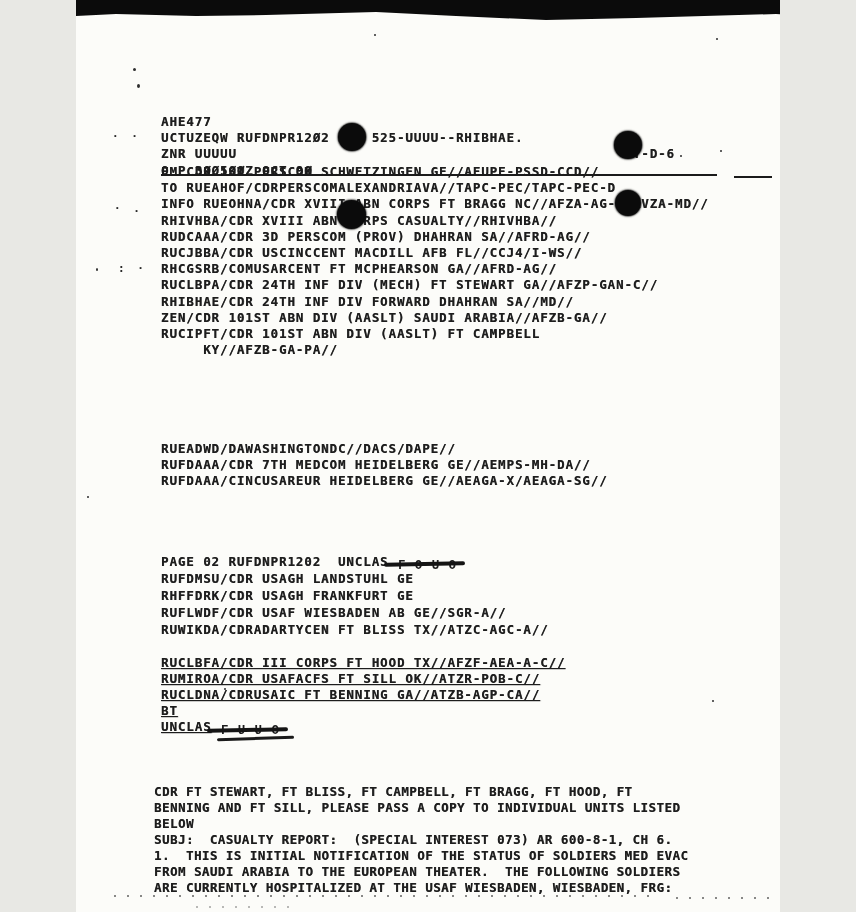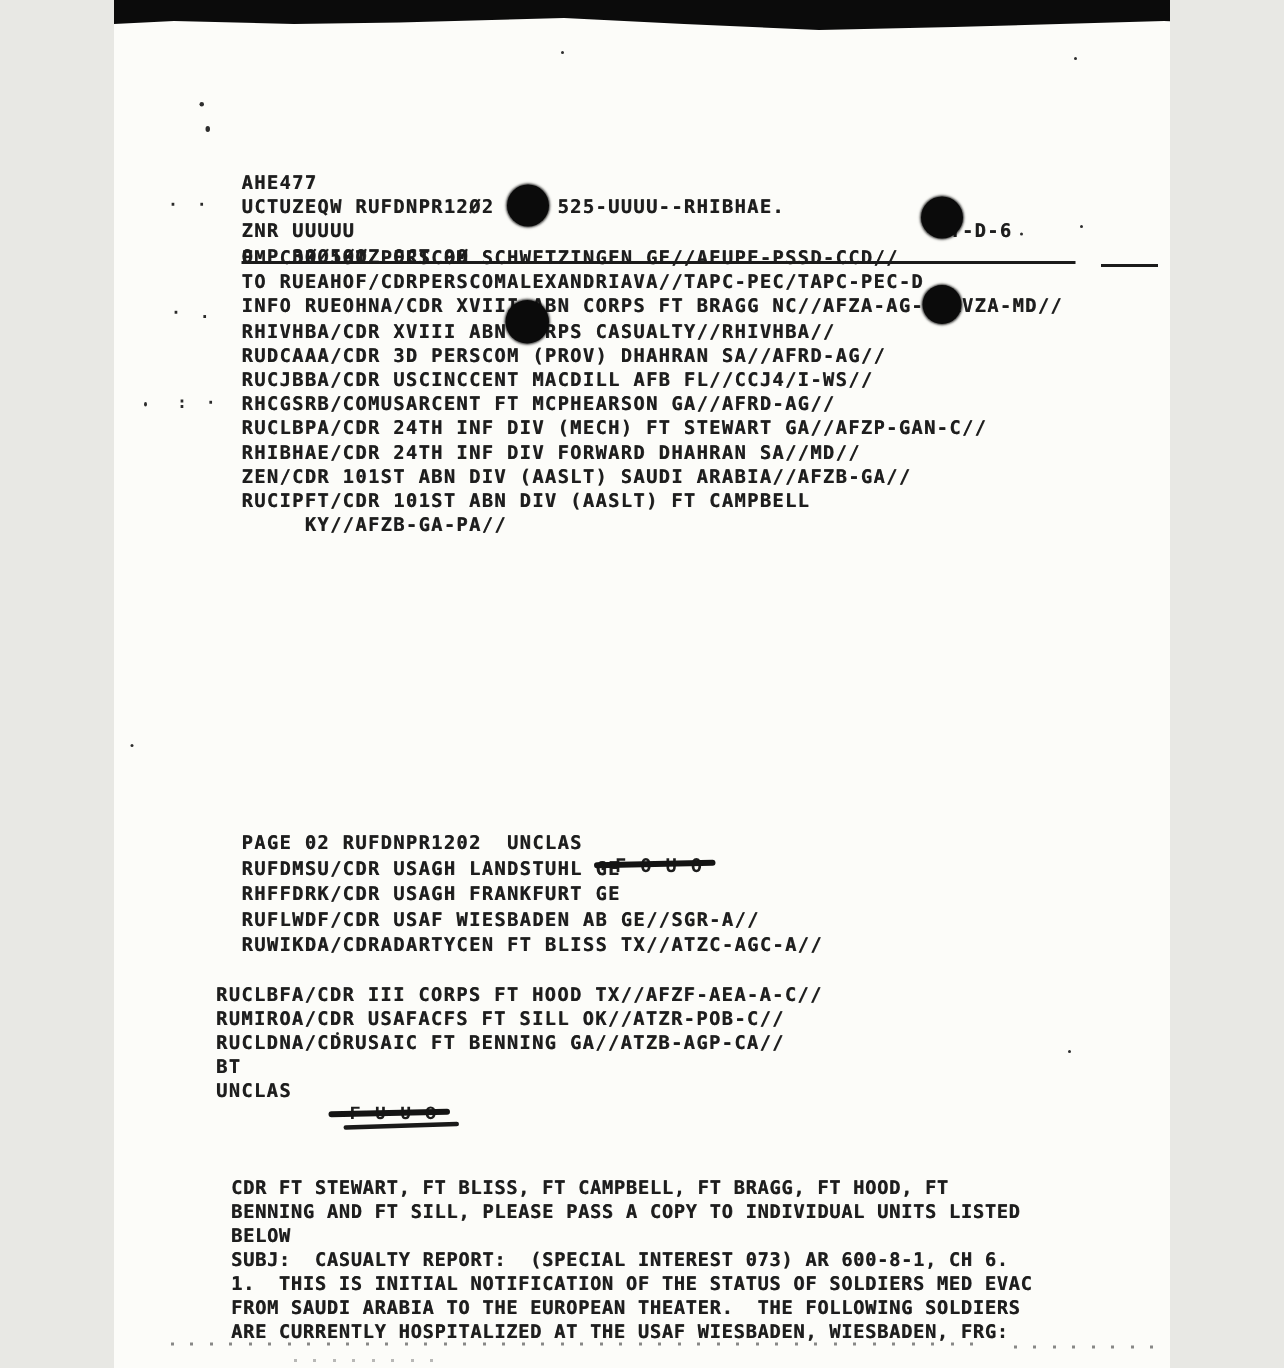--- a/index.html
+++ b/index.html
@@ -12,24 +12,24 @@
     position:absolute;margin:0;white-space:pre;
     font:bold 12.5px/16.2px "DejaVu Sans Mono",monospace;
     letter-spacing:0.9px;color:var(--ink,#1d1d1d);
     text-shadow:0.3px 0.3px 0.4px rgba(25,25,25,0.75);
     filter:blur(0.25px);
   }
   .g1{left:85px;top:114px;}
   .g2{left:85px;top:164px;}
   .g3{left:85px;top:441px;line-height:15.9px;}
   .g4{left:85px;top:553px;line-height:17px;}
-  .g5{left:68px;top:655px;line-height:16.1px;}
+  .g5{left:85px;top:655px;line-height:16.1px;text-decoration:underline;}
   .g6{left:78px;top:784px;line-height:16px;letter-spacing:0.45px;}
   .struck{
-    position:absolute;margin:16px;white-space:pre;
+    position:absolute;margin:4px;white-space:pre;
     font:bold 12.5px/16px "DejaVu Sans Mono",monospace;
     letter-spacing:0.9px;color:var(--ink,#1d1d1d);
     filter:blur(0.2px);
   }
   .struck::after{
     content:"";position:absolute;left:-14px;right:-8px;top:5px;height:3.6px;
     background:#141414;transform:rotate(-1.2deg);border-radius:2px;
   }
   .struck.s2::before{
     content:"";position:absolute;left:-4px;right:-14px;bottom:-1px;height:2.6px;
@@ -70,20 +70,23 @@
 INFO RUEOHNA/CDR XVIII ABN CORPS FT BRAGG NC//AFZA-AG-A RVZA-MD//
 RHIVHBA/CDR XVIII ABN CORPS CASUALTY//RHIVHBA//
 RUDCAAA/CDR 3D PERSCOM (PROV) DHAHRAN SA//AFRD-AG//
 RUCJBBA/CDR USCINCCENT MACDILL AFB FL//CCJ4/I-WS//
 RHCGSRB/COMUSARCENT FT MCPHEARSON GA//AFRD-AG//
 RUCLBPA/CDR 24TH INF DIV (MECH) FT STEWART GA//AFZP-GAN-C//
 RHIBHAE/CDR 24TH INF DIV FORWARD DHAHRAN SA//MD//
 ZEN/CDR 101ST ABN DIV (AASLT) SAUDI ARABIA//AFZB-GA//
 RUCIPFT/CDR 101ST ABN DIV (AASLT) FT CAMPBELL
      KY//AFZB-GA-PA//</pre>
+  <pre class="tgroup g3">RUEADWD/DAWASHINGTONDC//DACS/DAPE//
+RUFDAAA/CDR 7TH MEDCOM HEIDELBERG GE//AEMPS-MH-DA//
+RUFDAAA/CINCUSAREUR HEIDELBERG GE//AEAGA-X/AEAGA-SG//</pre>
   <pre class="tgroup g4">PAGE 02 RUFDNPR1202  UNCLAS
 RUFDMSU/CDR USAGH LANDSTUHL GE
 RHFFDRK/CDR USAGH FRANKFURT GE
 RUFLWDF/CDR USAF WIESBADEN AB GE//SGR-A//
 RUWIKDA/CDRADARTYCEN FT BLISS TX//ATZC-AGC-A//</pre>
   <pre class="tgroup g5">RUCLBFA/CDR III CORPS FT HOOD TX//AFZF-AEA-A-C//
 RUMIROA/CDR USAFACFS FT SILL OK//ATZR-POB-C//
 RUCLDNA/CDRUSAIC FT BENNING GA//ATZB-AGP-CA//
 BT
 UNCLAS</pre>

